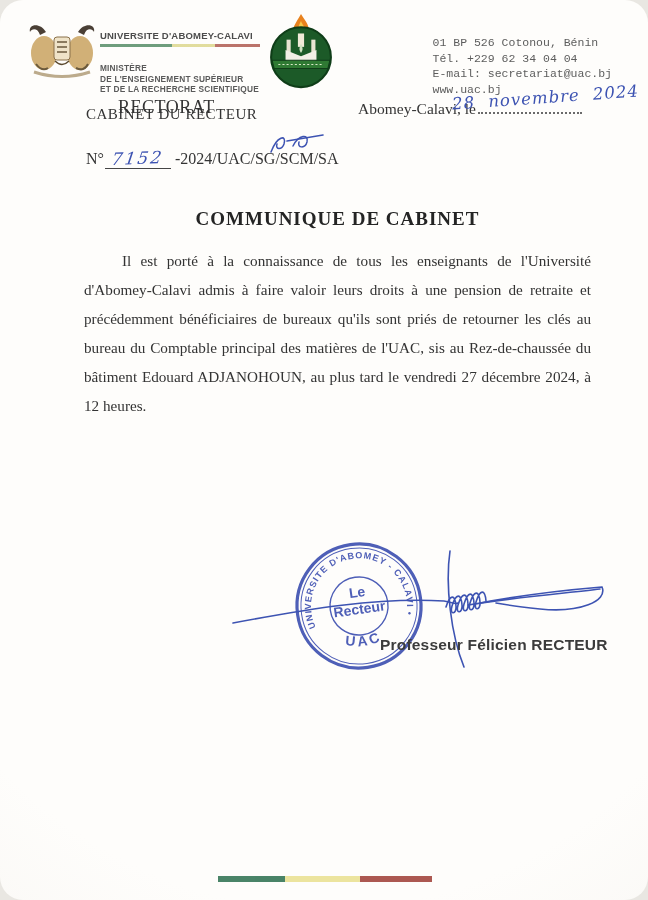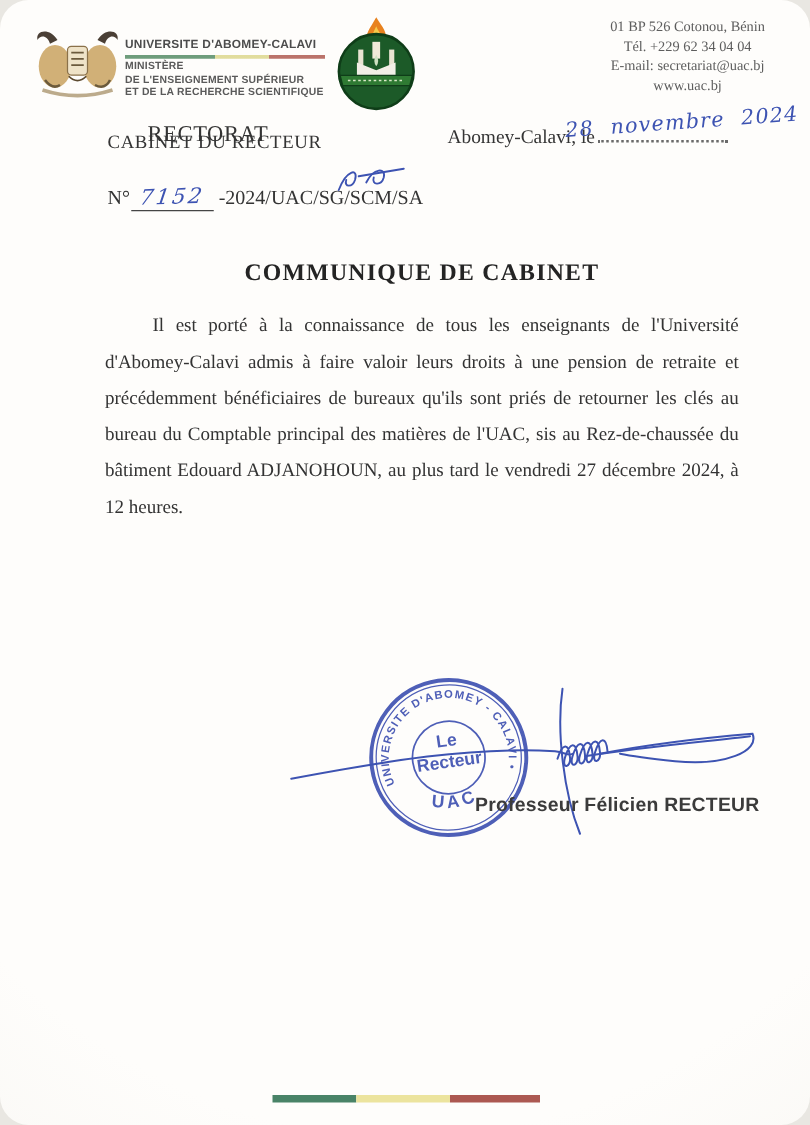--- a/index.html
+++ b/index.html
@@ -12,24 +12,24 @@
   .abs{position:absolute;}
 
   
   .coat{left:26px;top:20px;width:72px;height:64px;}
   .hdr-block{left:100px;top:30px;width:165px;}
   .hdr-univ{font-family:"Liberation Sans",sans-serif;font-weight:bold;font-size:9.5px;
     letter-spacing:.2px;color:#4c4c4c;}
   .tricolor{margin-top:3px;height:3px;width:160px;
     background:linear-gradient(to right,#3f7d52 0 45%,#d8d27e 45% 72%,#a4453a 72% 100%);
     opacity:.75;}
-  .hdr-min{margin-top:0;font-family:"Liberation Sans",sans-serif;font-weight:bold;
+  .hdr-min{margin-top:16px;font-family:"Liberation Sans",sans-serif;font-weight:bold;
     font-size:8.3px;line-height:10.5px;color:#5a5a5a;letter-spacing:.2px;}
   .uac-logo{left:268px;top:12px;width:66px;height:78px;}
-  .contact{right:36px;top:15px;text-align:center;font-family:Liberation Serif, serif;
+  .contact{right:36px;top:35px;text-align:left;font-family:Liberation Mono, monospace;
     font-size:11.5px;line-height:15.5px;color:#5d5d5d;}
 
   
   .rectorat{left:118px;top:97px;font-size:18px;letter-spacing:.5px;color:#343434;}
   .cabinet{left:86px;top:106px;font-size:15px;letter-spacing:.5px;color:#343434;}
   .refline{left:86px;top:148px;font-size:16px;color:#343434;white-space:nowrap;}
   .ref-underline{display:inline-block;width:66px;border-bottom:1.6px solid #454545;
     text-align:center;margin:0 4px 0 1px;}
   .hand{font-family:"DejaVu Serif",serif;font-style:italic;color:#3d53b2;}
   .ref-num{display:inline-block;font-size:17px;transform:skewX(-10deg) rotate(-2deg);

